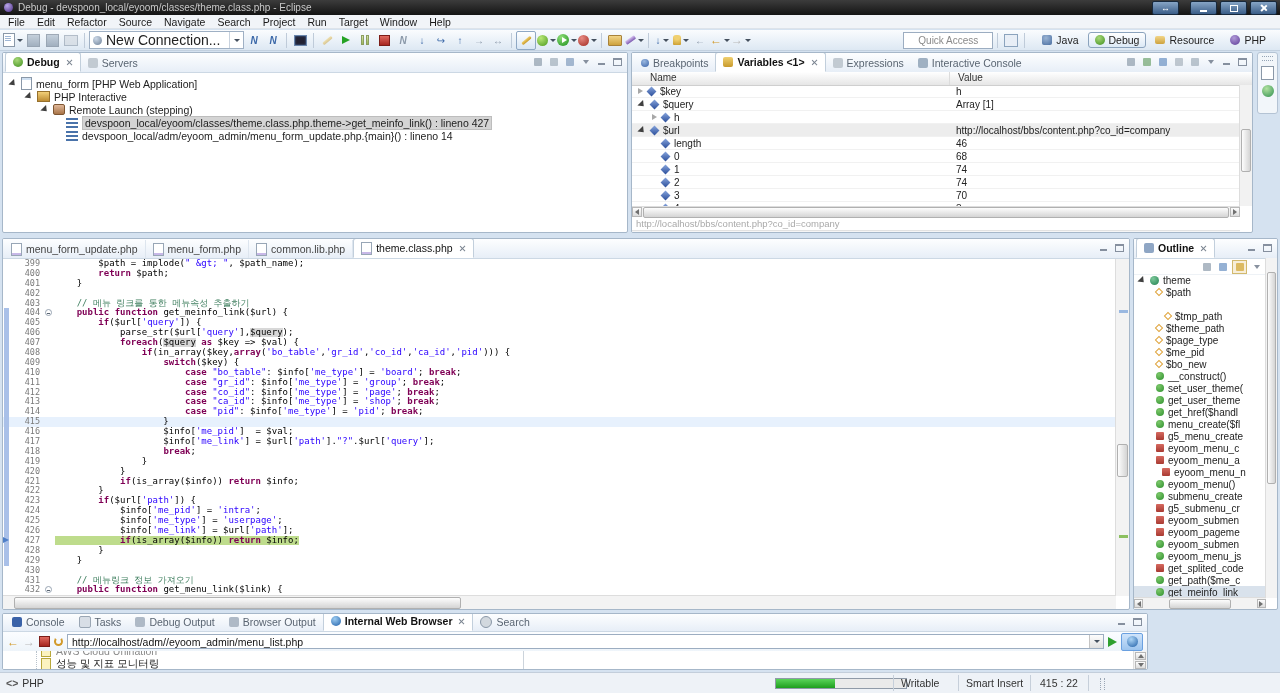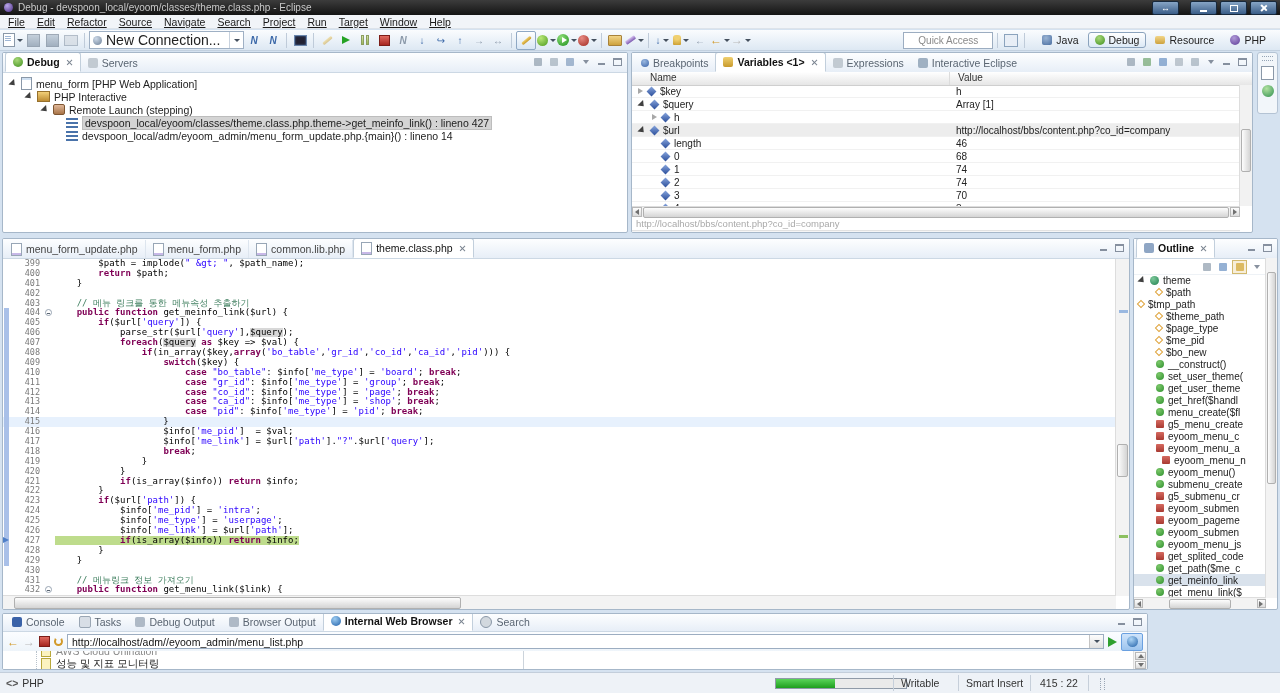--- a/index.html
+++ b/index.html
@@ -10,21 +10,21 @@
   .win-btns{position:absolute;right:3px;top:1px;display:flex;gap:3px;}
   .win-btn{width:25px;height:12px;background:linear-gradient(#87a5c6,#3a5d88);border:1px solid #17293e;border-radius:2px;display:flex;align-items:center;justify-content:center;color:#fff;font-size:9px;line-height:10px;}
   .wb-resize{margin-right:8px;}
   .glyph-min{width:7px;height:2px;background:#fff;margin-top:5px;}
   .glyph-restore{width:6px;height:5px;border:1px solid #fff;}
   .glyph-close{position:relative;width:8px;height:8px;}
   .glyph-close::before,.glyph-close::after{content:'';position:absolute;left:3.5px;top:0;width:1.5px;height:8px;background:#fff;}
   .glyph-close::before{transform:rotate(45deg);}.glyph-close::after{transform:rotate(-45deg);}
   
   .menubar{position:absolute;left:0;top:15px;width:100%;height:14px;background:#f1f4f8;border-bottom:1px solid #dde3ea;display:flex;align-items:center;font-size:10.5px;color:#1a1a1a;padding-left:2px;box-sizing:border-box;}
-  .menu-item{padding:0 6px;text-decoration:underline;}
+  .menu-item{padding:0 6px;}
   
   .toolbar{position:absolute;left:0;top:30px;width:100%;height:21px;background:linear-gradient(#fafcfe,#dde8f3);border-bottom:1px solid #c2d0df;display:flex;align-items:center;padding:0 3px;box-sizing:border-box;gap:1px;}
   .tbi{height:17px;min-width:18px;display:flex;align-items:center;justify-content:center;border-radius:2px;position:relative;gap:1px;}
   .tbi.pressed{border:1px solid #8fa8c4;background:linear-gradient(#fff,#d8e6f5);}
   .tbsep{width:1px;height:15px;background:#bfcbd9;margin:0 3px;}
   .car{width:0;height:0;border-left:3px solid transparent;border-right:3px solid transparent;border-top:3.5px solid #44505e;margin-left:1px;}
   .i-doc{width:10px;height:12px;background:#fff;border:1px solid #8a98a8;position:relative;}
   .i-doc::after{content:'';position:absolute;left:1px;top:2px;width:6px;height:1px;background:#9fb6d4;box-shadow:0 2px 0 #9fb6d4,0 4px 0 #9fb6d4;}
   .i-disk{width:11px;height:11px;background:linear-gradient(#9fb0c2,#6d8095);border:1px solid #5a6b7e;opacity:.55;}
   .i-print{width:12px;height:9px;background:#cfd6de;border:1px solid #8a98a8;opacity:.6;}
@@ -442,21 +442,21 @@
             <span class="ti ti-variables"></span>
             <span class="tlab">Variables &lt;1&gt;</span>
             <span class="tclose"></span>
           </div>
           <div class="vtab">
             <span class="ti ti-expressions"></span>
             <span class="tlab">Expressions</span>
           </div>
           <div class="vtab">
             <span class="ti ti-interactive-console"></span>
-            <span class="tlab">Interactive Eclipse</span>
+            <span class="tlab">Interactive Console</span>
           </div>
         </div>
       <div class="vicons">
         <div class="vic">
             <div class="s-sq" style="background:#9aa7b5"></div>
           </div>
         <div class="vic">
             <div class="s-sq" style="background:#7fae7f"></div>
           </div>
         <div class="vic">
@@ -705,21 +705,21 @@
     <div class="orows">
         <div class="orow" style="padding-left: 4px;">
           <div class="dexp"></div>
           <div class="oi oi-class"></div>
           <span>theme</span>
         </div>
         <div class="orow" style="padding-left: 22px;">
           <div class="oi oi-field"></div>
           <span>$path</span>
         </div>
-        <div class="orow" style="padding-left: 4px;">
+        <div class="orow" style="padding-left: 31px; margin-top: 12px;">
           <div class="oi oi-field"></div>
           <span>$tmp_path</span>
         </div>
         <div class="orow" style="padding-left: 22px;">
           <div class="oi oi-field"></div>
           <span>$theme_path</span>
         </div>
         <div class="orow" style="padding-left: 22px;">
           <div class="oi oi-field"></div>
           <span>$page_type</span>

